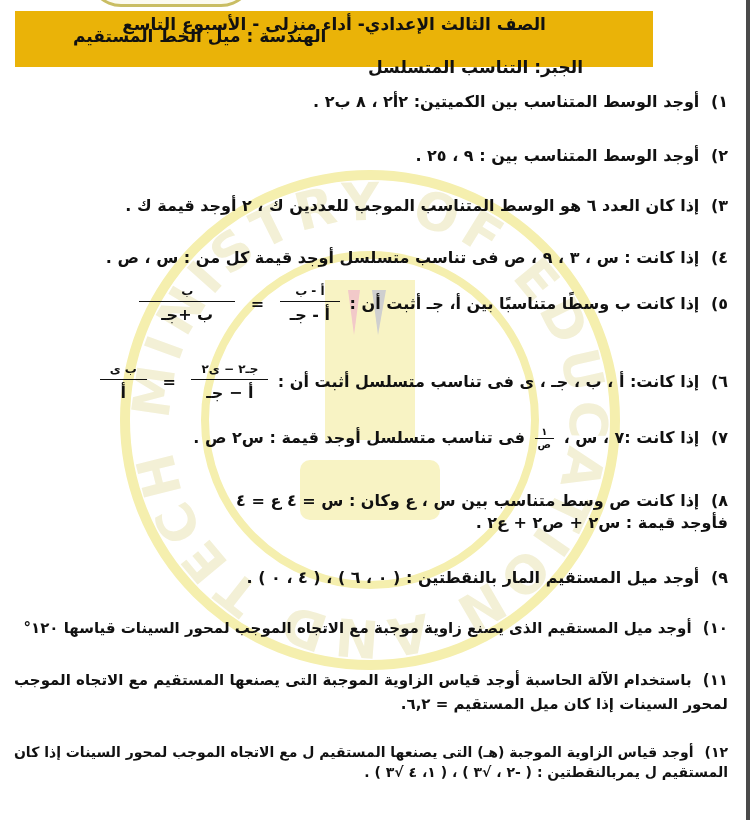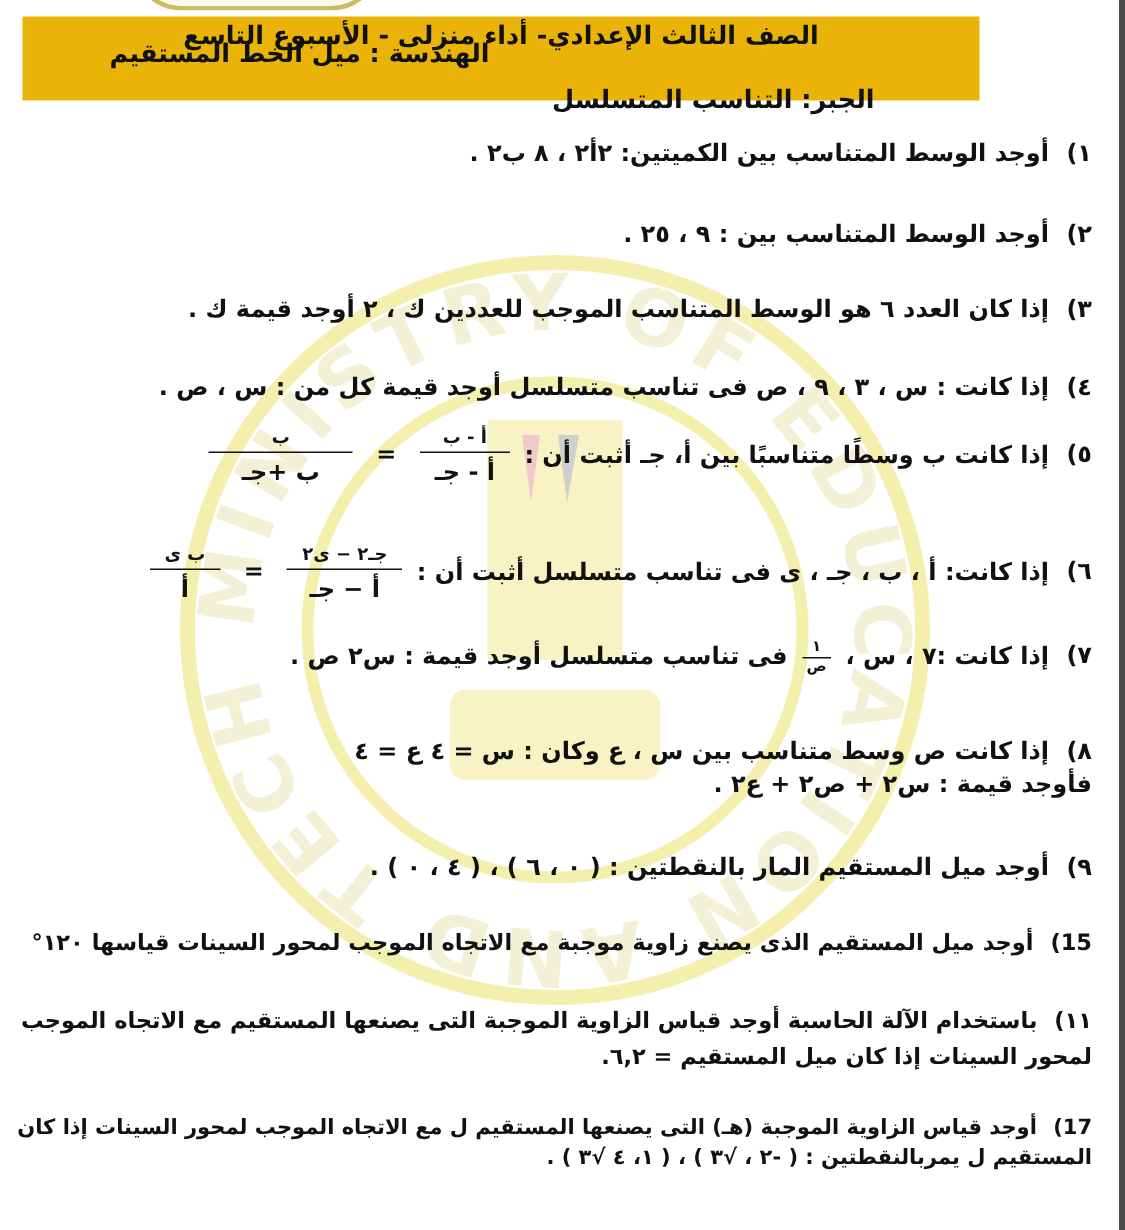--- a/index.html
+++ b/index.html
@@ -123,27 +123,27 @@
   <span>إذا كانت ص وسط متناسب بين س ، ع وكان : س = ٤ ع = ٤</span>
   <span class="line2">فأوجد قيمة : س٢ + ص٢ + ع٢ .</span>
 </div>
 
 <div class="q" style="top:568px;">
   <span class="num">٩)</span>
   <span>أوجد ميل المستقيم المار بالنقطتين : ( ٠ ، ٦ ) ، ( ٤ ، ٠ ) .</span>
 </div>
 
 <div class="q" style="top:619px; font-size:15px;">
-  <span class="num">15)</span>
+  <span class="num">١٠)</span>
   <span>أوجد ميل المستقيم الذى يصنع زاوية موجبة مع الاتجاه الموجب لمحور السينات قياسها ١٢٠°</span>
 </div>
 
 <div class="q" style="top:668px; font-size:15px; line-height:24px;">
   <span class="num">١١)</span>
   <span>باستخدام الآلة الحاسبة أوجد قياس الزاوية الموجبة التى يصنعها المستقيم مع الاتجاه الموجب</span>
   <span class="line2">لمحور السينات إذا كان ميل المستقيم = ٦,٢.</span>
 </div>
 
 <div class="q" style="top:742px; font-size:14px; line-height:20px;">
-  <span class="num">17)</span>
+  <span class="num">١٢)</span>
   <span>أوجد قياس الزاوية الموجبة (هـ) التى يصنعها المستقيم ل مع الاتجاه الموجب لمحور السينات إذا كان</span>
   <span class="line2">المستقيم ل يمربالنقطتين : ( -٢ ، √٣ ) ، ( ١، ٤ √٣ ) .</span>
 </div>
 
 </body></html>

